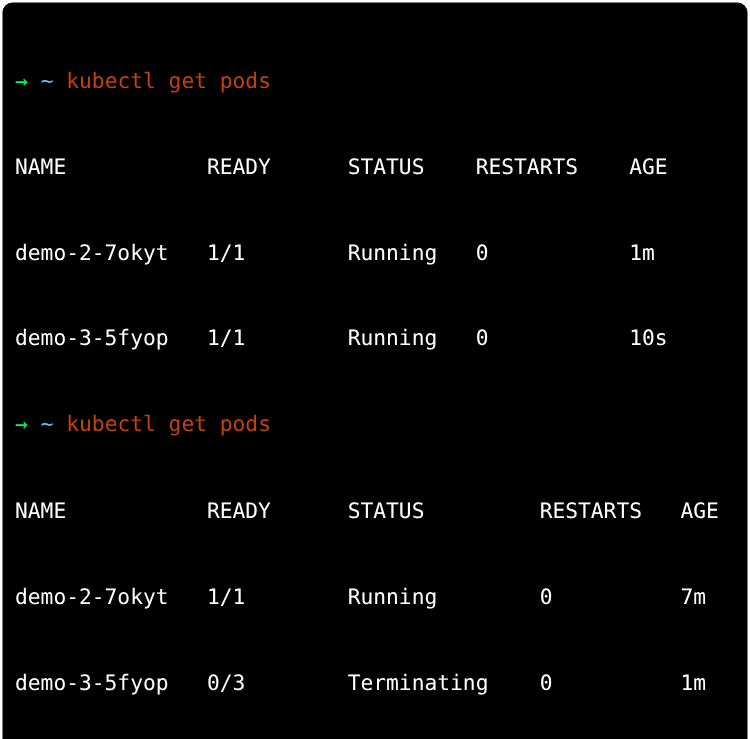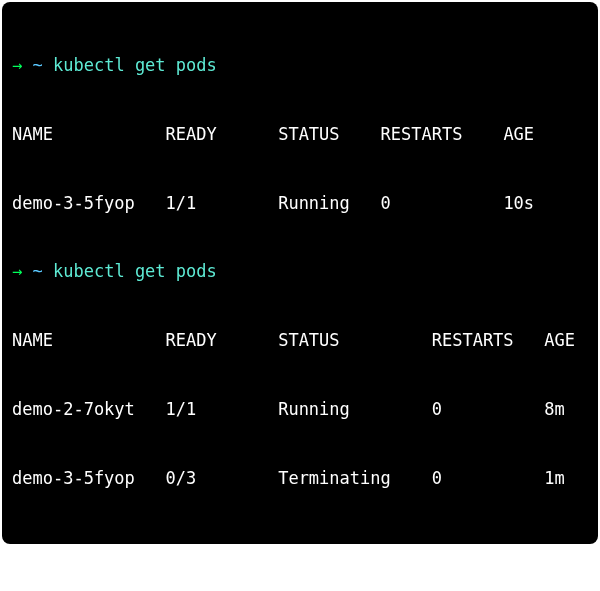--- a/index.html
+++ b/index.html
@@ -16,28 +16,29 @@
     color: #fff;
     margin: 2px;
     border-radius: 8px;
     padding: 6px 10px 8px 10px;
     box-sizing: border-box;
     white-space: pre;
     overflow: hidden;
   }
   .arrow { color: #00ff5a; }
   .tilde { color: #5ac8ff; }
-  .cmd   { color: #5eead4; }
+  .cmd   { color: #c2410c; }
   .row { display: block; }
 </style>
 </head>
 <body>
 
 <div class="panel">
   <span class="row"><span class="arrow">→</span> <span class="tilde">~</span> <span class="cmd">kubectl get pods</span></span>
   <span class="row"><span>NAME</span>           <span>READY</span>      <span>STATUS</span>    <span>RESTARTS</span>    <span>AGE</span></span>
+  <span class="row"><span>demo-2-7okyt</span>   <span>1/1</span>        <span>Running</span>   <span>0</span>           <span>1m</span></span>
   <span class="row"><span>demo-3-5fyop</span>   <span>1/1</span>        <span>Running</span>   <span>0</span>           <span>10s</span></span>
   <span class="row"><span class="arrow">→</span> <span class="tilde">~</span> <span class="cmd">kubectl get pods</span></span>
   <span class="row"><span>NAME</span>           <span>READY</span>      <span>STATUS</span>         <span>RESTARTS</span>   <span>AGE</span></span>
-  <span class="row"><span>demo-2-7okyt</span>   <span>1/1</span>        <span>Running</span>        <span>0</span>          <span>8m</span></span>
+  <span class="row"><span>demo-2-7okyt</span>   <span>1/1</span>        <span>Running</span>        <span>0</span>          <span>7m</span></span>
   <span class="row"><span>demo-3-5fyop</span>   <span>0/3</span>        <span>Terminating</span>    <span>0</span>          <span>1m</span></span>
   
 </div>
 
 </body></html>

